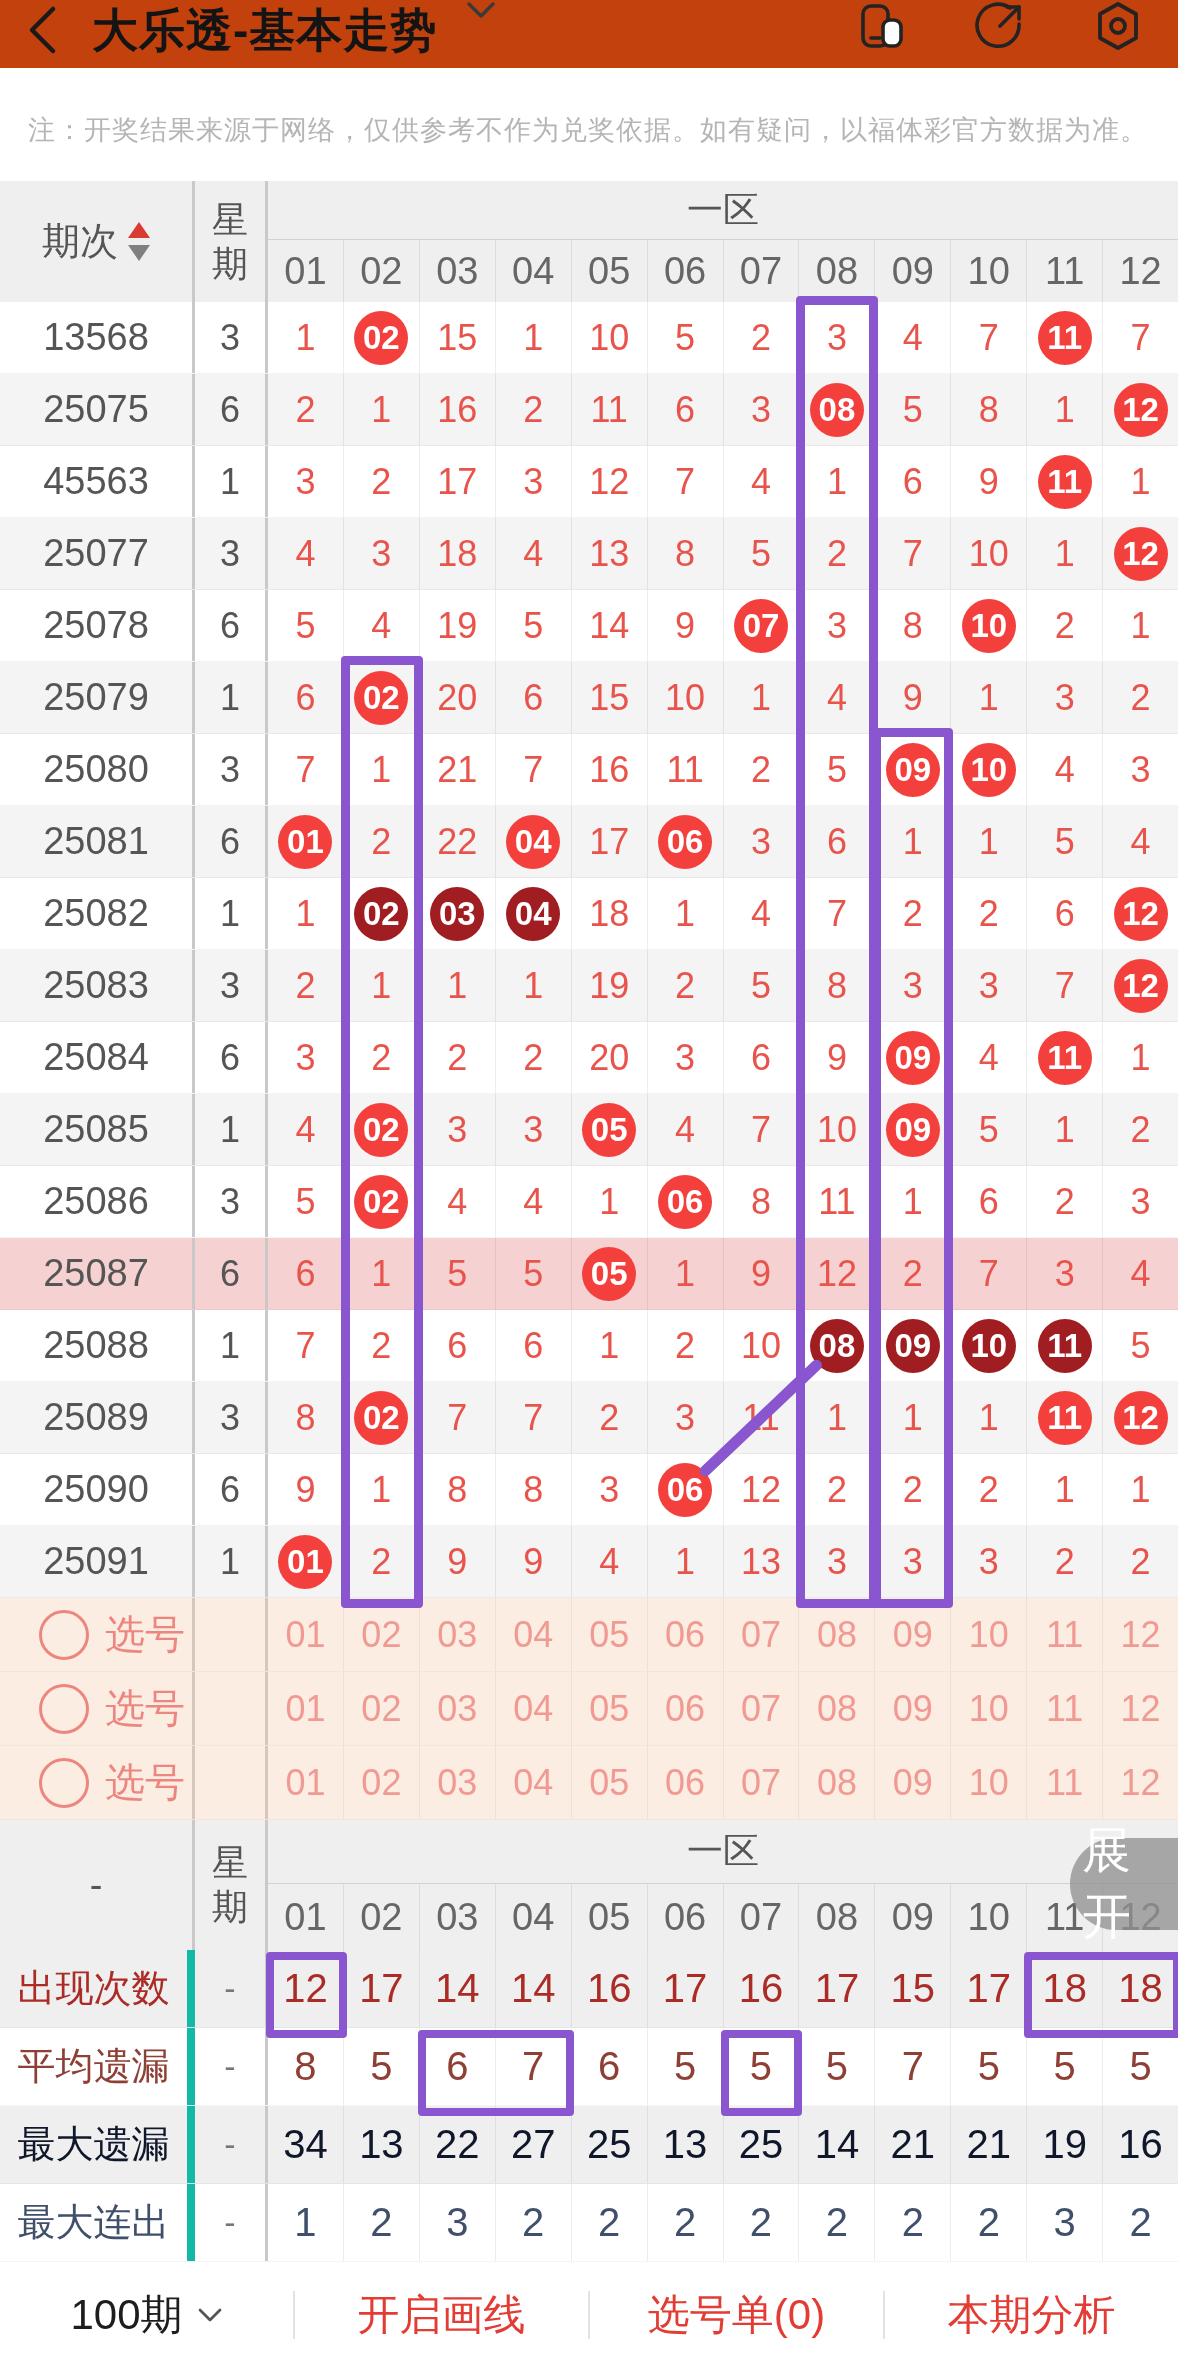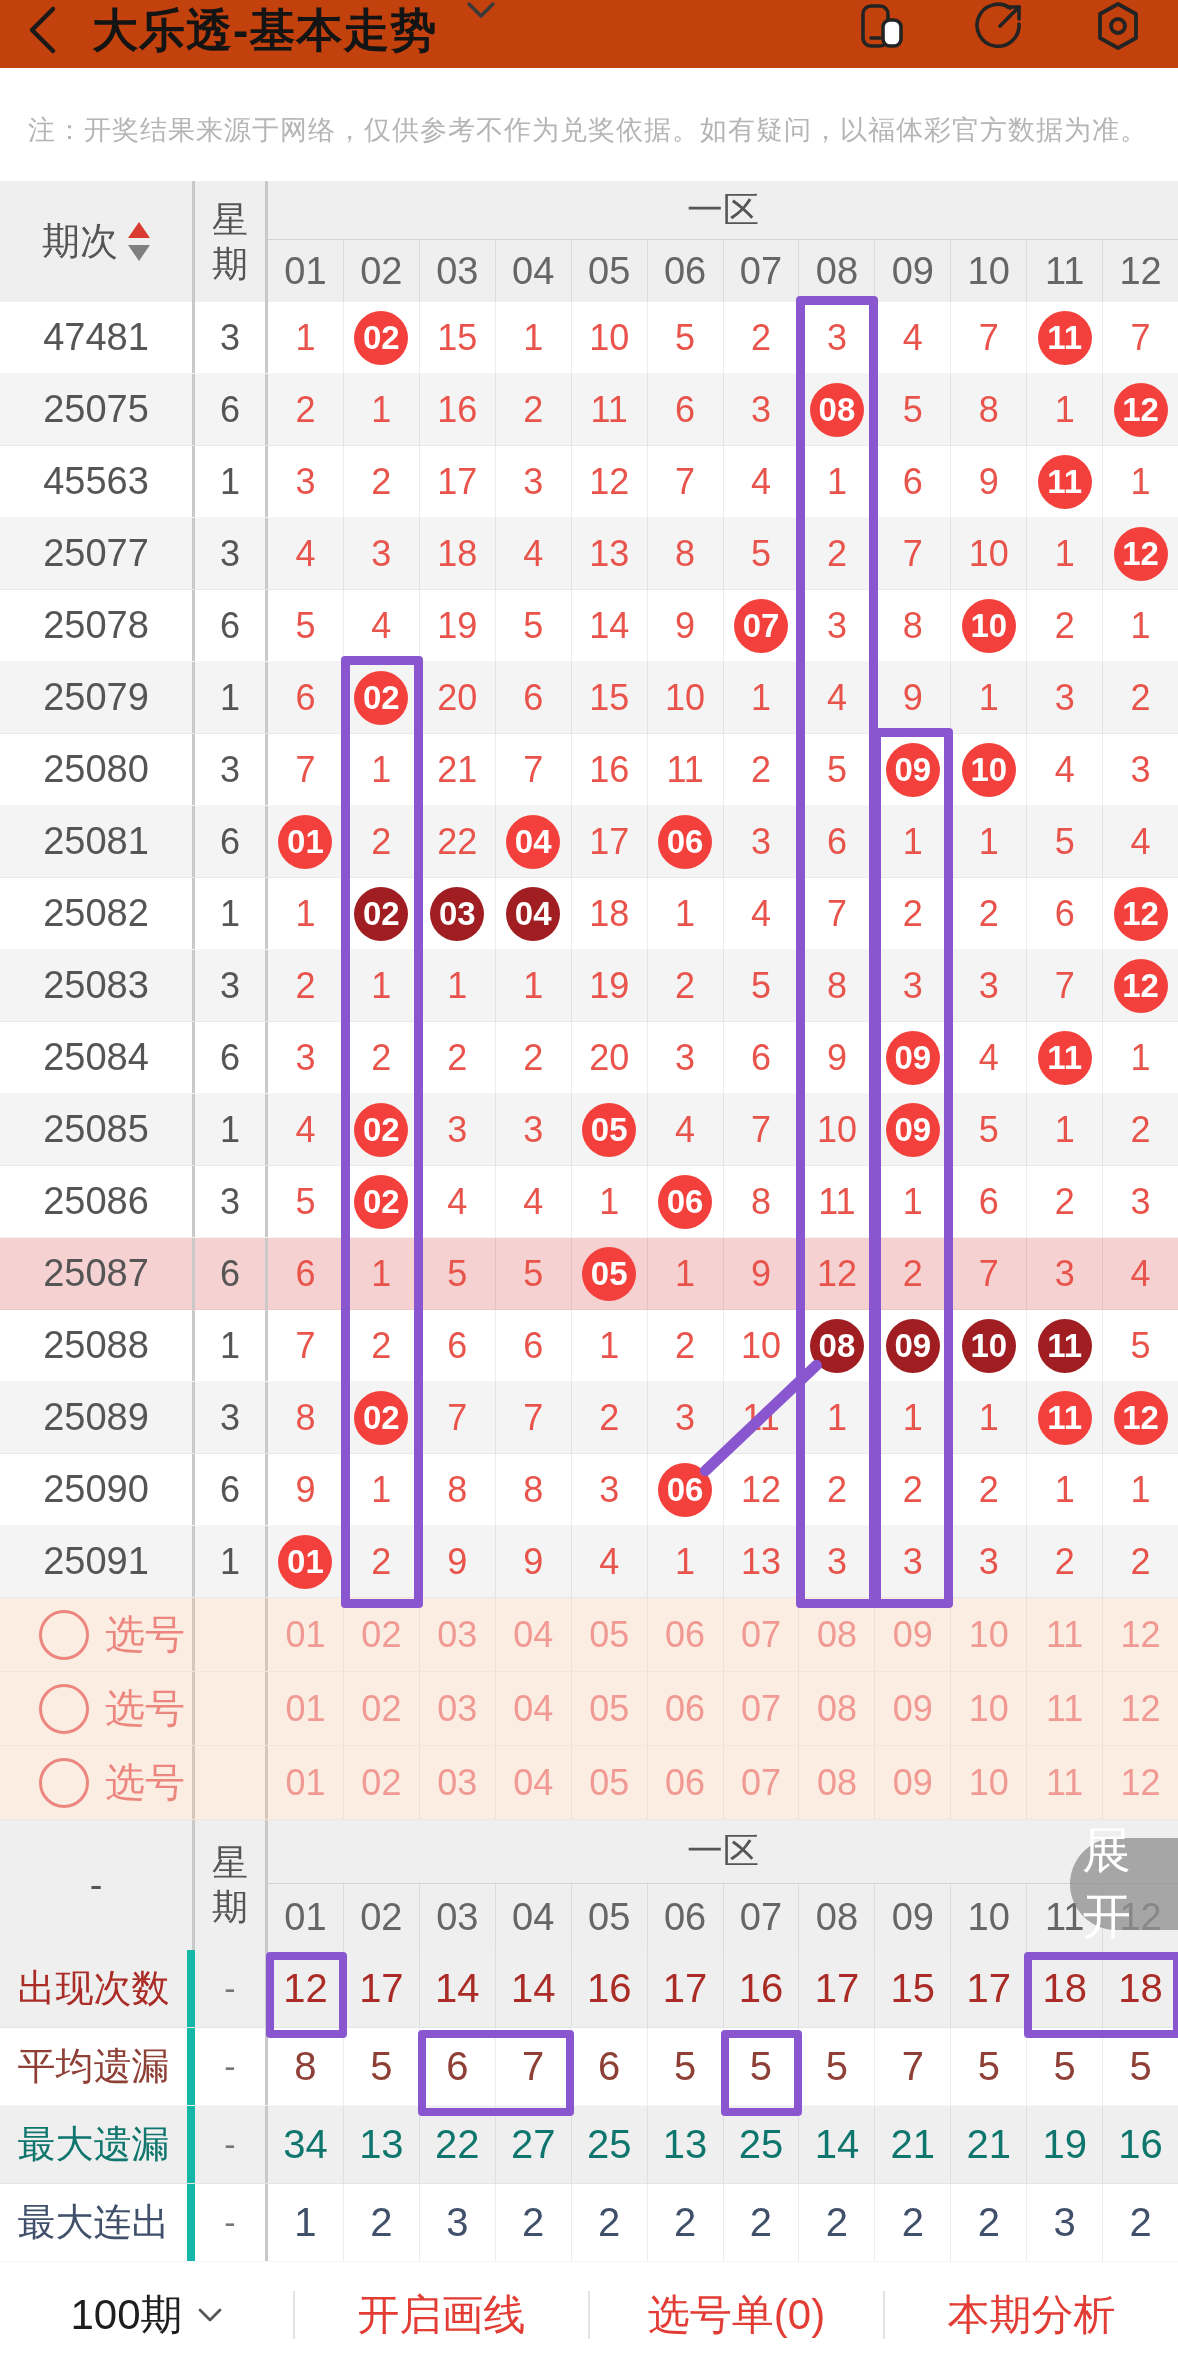--- a/index.html
+++ b/index.html
@@ -56,21 +56,21 @@
   .pnum{flex:1;display:flex;align-items:center;justify-content:center;color:#f09a93;font-size:36px;}
   .pnum.bl{border-left:1px solid rgba(0,0,0,.05);}
 
   
   #stats{position:absolute;top:1950px;left:0;width:1178px;}
   .srow{display:flex;height:78px;background:#fff;border-bottom:1px solid rgba(0,0,0,.04);}
   .srow.alt{background:#efefef;}
   .slabel{width:195px;display:flex;align-items:center;justify-content:center;font-size:38px;border-right:8px solid #14b8a6;}
   .sdash{width:73px;display:flex;align-items:center;justify-content:center;color:#777;font-size:34px;border-right:3px solid #c9c9c9;}
   .sval{flex:1;display:flex;align-items:center;justify-content:center;font-size:40px;}
-  .st-red{color:#ab2c26;} .st-brown{color:#8e4036;} .st-blue{color:#0f766e;} .st-slate{color:#41506a;}
+  .st-red{color:#ab2c26;} .st-brown{color:#8e4036;} .st-blue{color:#0f172a;} .st-slate{color:#41506a;}
 
   
   #annot{position:absolute;inset:0;pointer-events:none;z-index:50;}
   .pbox{position:absolute;border:9px solid #8a56cf;border-radius:4px;}
   .sbox{position:absolute;border:8px solid #8a56cf;border-radius:4px;}
 
   
   .expand{position:absolute;top:1838px;right:0;height:92px;width:108px;background:rgba(145,145,145,.78);
     border-radius:46px 0 0 46px;color:#fff;font-size:49px;display:flex;align-items:center;justify-content:center;
     padding-left:12px;z-index:60;letter-spacing:2px;}
@@ -151,21 +151,21 @@
           <div>09</div>
           <div>10</div>
           <div>11</div>
           <div>12</div>
         </div>
     </div>
   </div>
 
   <div id="main-rows">
       <div class="trow">
-        <div class="col-period">47481</div>
+        <div class="col-period">13568</div>
         <div class="col-week">3</div>
         <div class="col-num">1</div>
         <div class="col-num bl">
           <div class="ball hit">02</div>
         </div>
         <div class="col-num bl">15</div>
         <div class="col-num bl">1</div>
         <div class="col-num bl">10</div>
         <div class="col-num bl">5</div>
         <div class="col-num bl">2</div>

